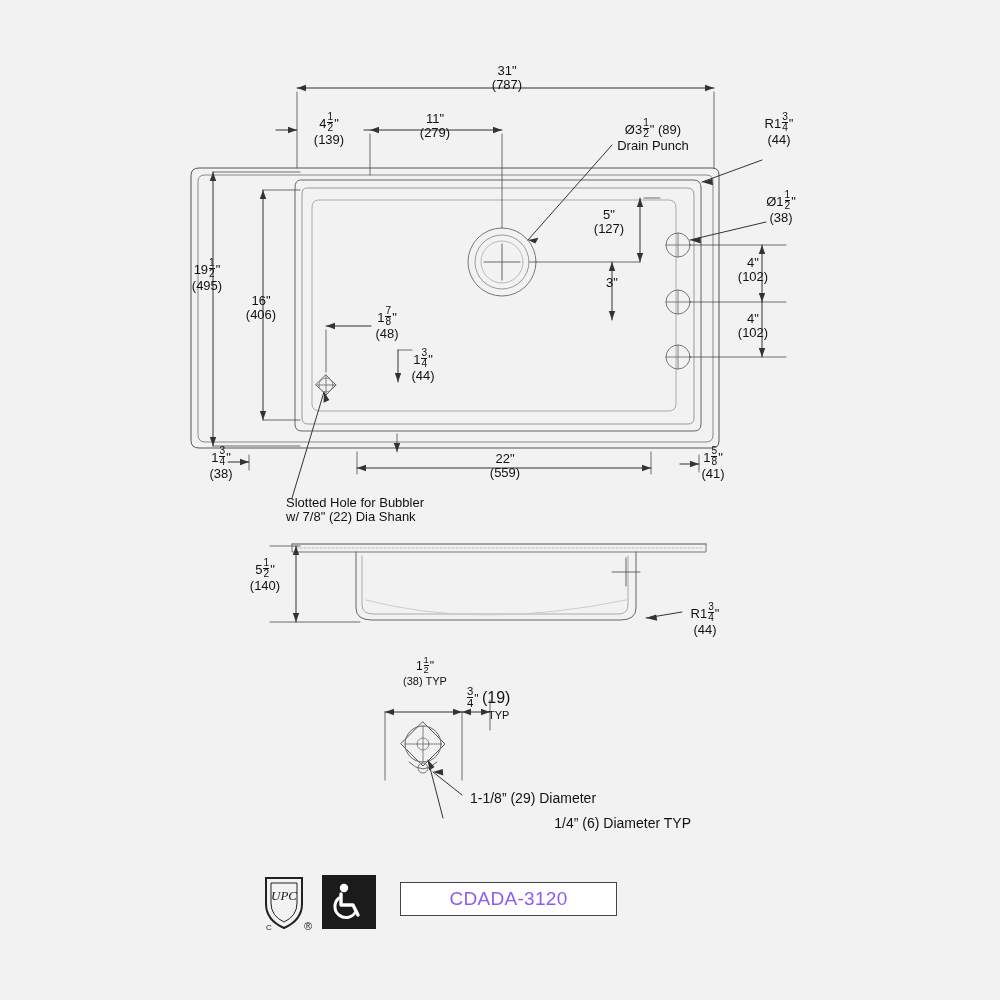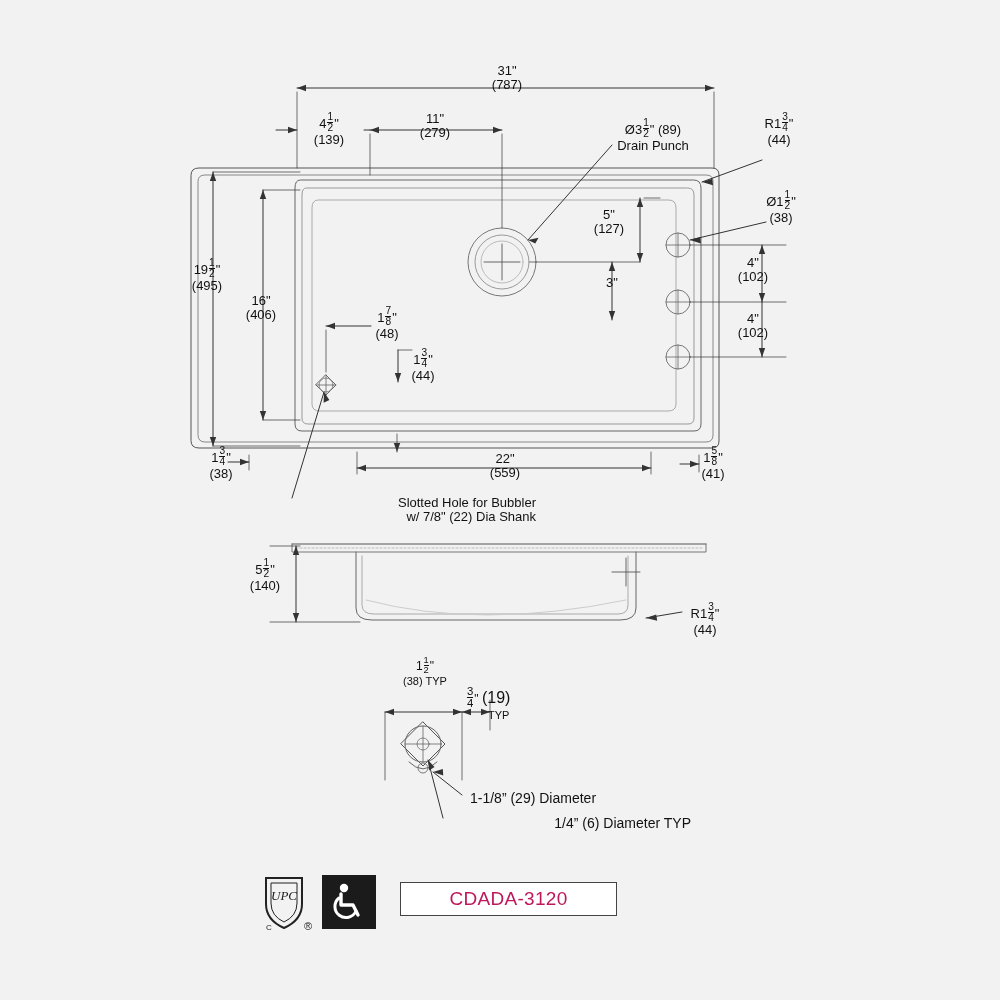--- a/index.html
+++ b/index.html
@@ -52,21 +52,21 @@
   }
   .model-box {
     position: absolute;
     border: 1px solid #444;
     background: #fff;
     display: flex;
     align-items: center;
     justify-content: center;
     font-size: 19px;
     letter-spacing: .3px;
-    color: #be185d;
+    color: #8b5cf6;
   }
   .badge-ada {
     position: absolute;
     background: #1b1b1b;
     display: flex;
     align-items: center;
     justify-content: center;
   }
   .badge-ada svg { display:block; }
   .upc-wrap { position: absolute; }
@@ -307,21 +307,21 @@
   <div class="lbl" style="left:470px; top:452px; width:70px;">
     <span>22</span><span>"</span>
     <span class="mm">(559)</span>
   </div>
 
   <div class="lbl" style="left:682px; top:446px; width:62px;">
     <span>1</span><span class="frac"><span class="num">5</span><span class="den">8</span></span><span>"</span>
     <span class="mm">(41)</span>
   </div>
 
-  <div class="lbl left" style="left:286px; top:496px; width:250px; text-align:right;">
+  <div class="lbl left" style="left:286px; top:496px; width:250px; text-align:left;">
     <span>Slotted Hole for Bubbler</span>
     <span class="mm">w/ 7/8" (22) Dia Shank</span>
   </div>
 
   <div class="lbl" style="left:232px; top:558px; width:66px;">
     <span>5</span><span class="frac"><span class="num">1</span><span class="den">2</span></span><span>"</span>
     <span class="mm">(140)</span>
   </div>
 
   <div class="lbl" style="left:672px; top:602px; width:66px;">

